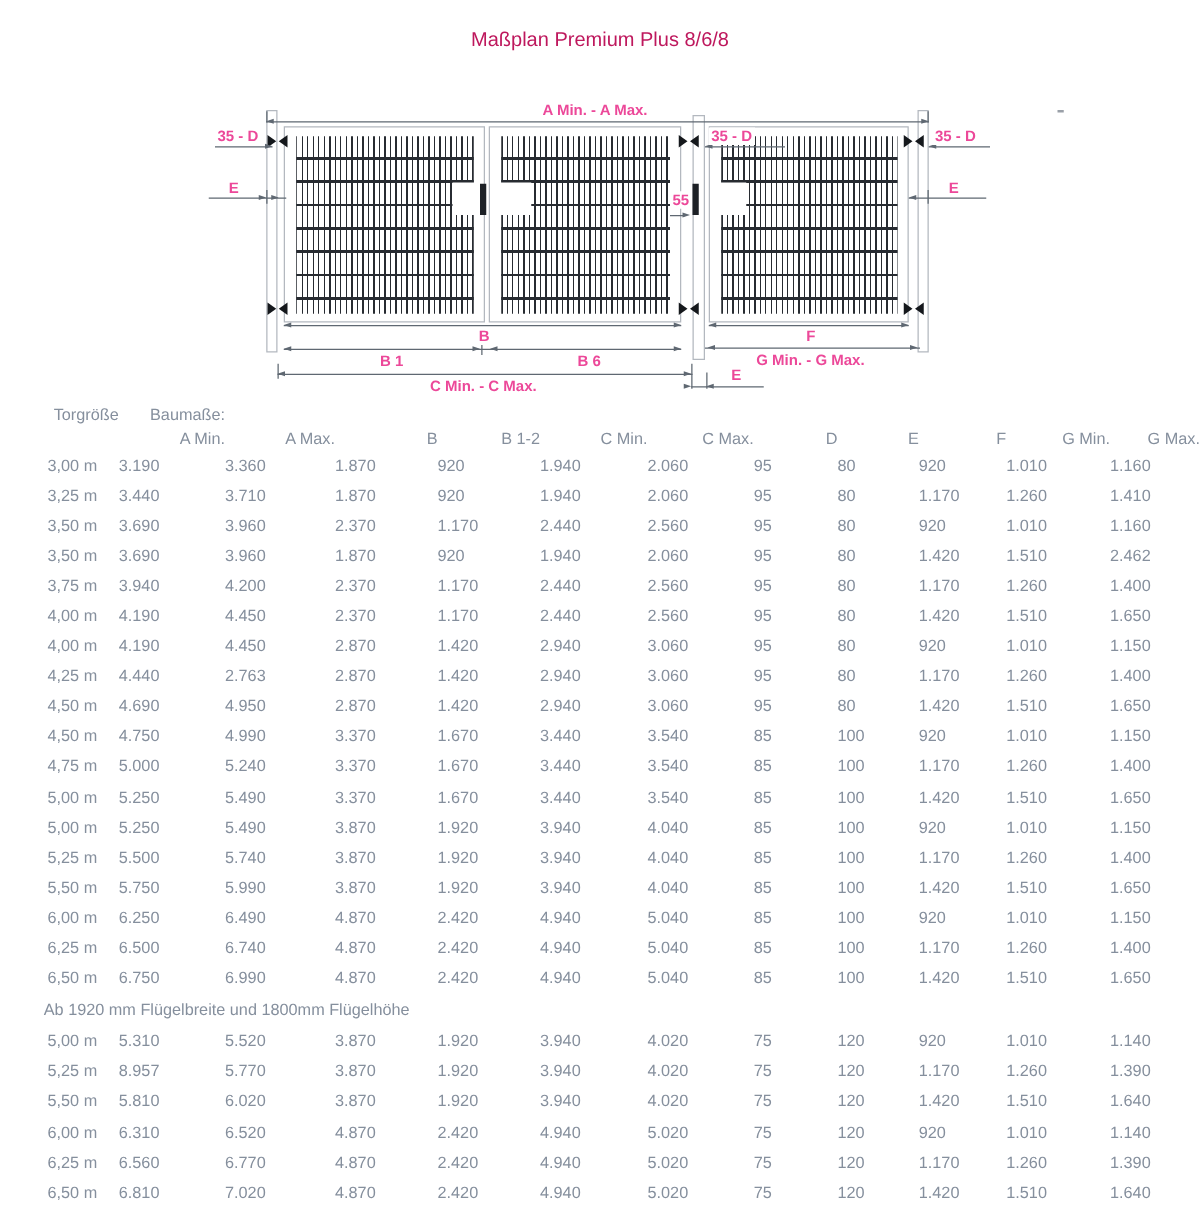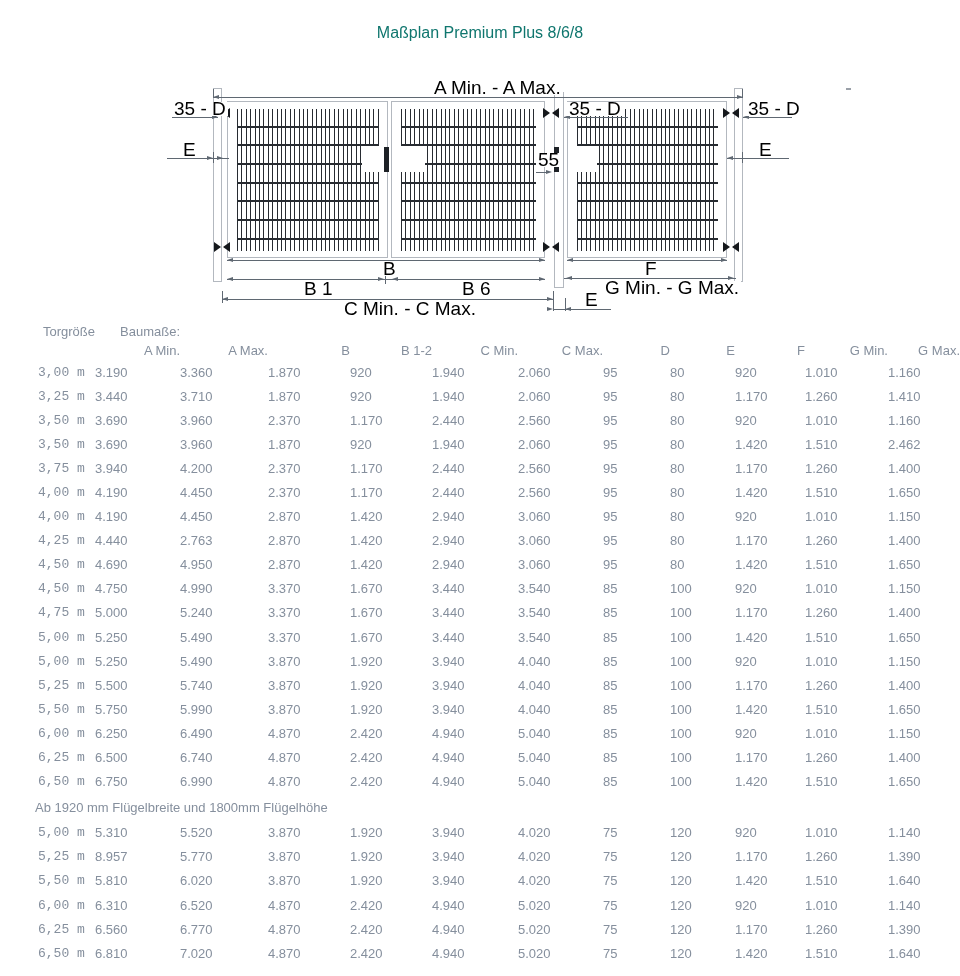--- a/index.html
+++ b/index.html
@@ -1,20 +1,20 @@
 <!DOCTYPE html>
 <html><head>
 <meta charset="utf-8">
 <style>
   html,body{margin:0;padding:0;background:#fff;}
   .page{position:relative;width:960px;height:976px;background:#ffffff;overflow:hidden;
         font-family:"Liberation Sans","DejaVu Sans",sans-serif;color:#8a94a2;}
   
   .title{position:absolute;top:22px;left:0;width:960px;text-align:center;
-         font-size:16px;line-height:22px;color:#0f766e;}
+         font-size:16px;line-height:22px;color:#be185d;}
   
   .dg{position:absolute;left:0;top:0;width:960px;height:322px;}
   .post{position:absolute;box-sizing:border-box;border:1px solid #b3b8bf;background:#fff;}
   .leaf{position:absolute;box-sizing:border-box;border:1px solid #b3b8bf;background:#fff;}
   .mesh{position:absolute;left:9px;right:8px;top:7px;bottom:6px;
         background-image:
           repeating-linear-gradient(180deg, rgba(0,0,0,0) 0 16.5px, #272b31 16.5px 18.7px),
           repeating-linear-gradient(90deg, #272b31 0 1px, rgba(0,0,0,0) 1px 4.4px);}
   .cut{position:absolute;background:#fff;z-index:2;}
   .latch{position:absolute;background:#1d2126;z-index:3;}
@@ -22,30 +22,30 @@
   .hinge::before{content:"";position:absolute;left:0;top:0;width:0;height:0;
         border-top:5px solid transparent;border-bottom:5px solid transparent;border-left:7px solid #15181c;}
   .hinge::after{content:"";position:absolute;right:0;top:0;width:0;height:0;
         border-top:5px solid transparent;border-bottom:5px solid transparent;border-right:7px solid #15181c;}
   .dim{position:absolute;height:1px;background:#5f6872;z-index:4;}
   .tick{position:absolute;width:1px;background:#5f6872;z-index:4;}
   .ar{position:absolute;width:0;height:0;z-index:4;
       border-top:2.5px solid transparent;border-bottom:2.5px solid transparent;}
   .ar.r{border-left:6px solid #5f6872;}
   .ar.l{border-right:6px solid #5f6872;}
-  .dlab{position:absolute;font-size:19px;line-height:14px;color:#000000;background:#fff;
-        padding:0 2px;white-space:nowrap;z-index:5;}
+  .dlab{position:absolute;font-size:12px;line-height:14px;color:#ec4899;background:#fff;
+        padding:0 2px;white-space:nowrap;z-index:5;font-weight:bold;}
   .speck{position:absolute;width:5px;height:2px;background:#9aa0a8;}
   
   .tbl{position:absolute;left:35px;top:322px;width:925px;font-size:13px;color:#858f9d;}
   .trow{display:grid;grid-template-columns:60px 85px 88px 82px 82px 86px 85px 67px 65px 70px 83px 72px;
         height:24.1px;align-items:center;}
   .trow.hd{height:19px;text-align:right;}
   .cell{white-space:nowrap;}
-  .cell.size{padding-left:3px;font-family:Liberation Mono, monospace;}
+  .cell.size{padding-left:3px;}
   .note-row{height:27px;display:flex;align-items:center;white-space:nowrap;}
 </style>
 </head>
 <body>
 
 <div class="page">
 
   <div class="title">
     <div>Maßplan Premium Plus 8/6/8</div>
   </div>

